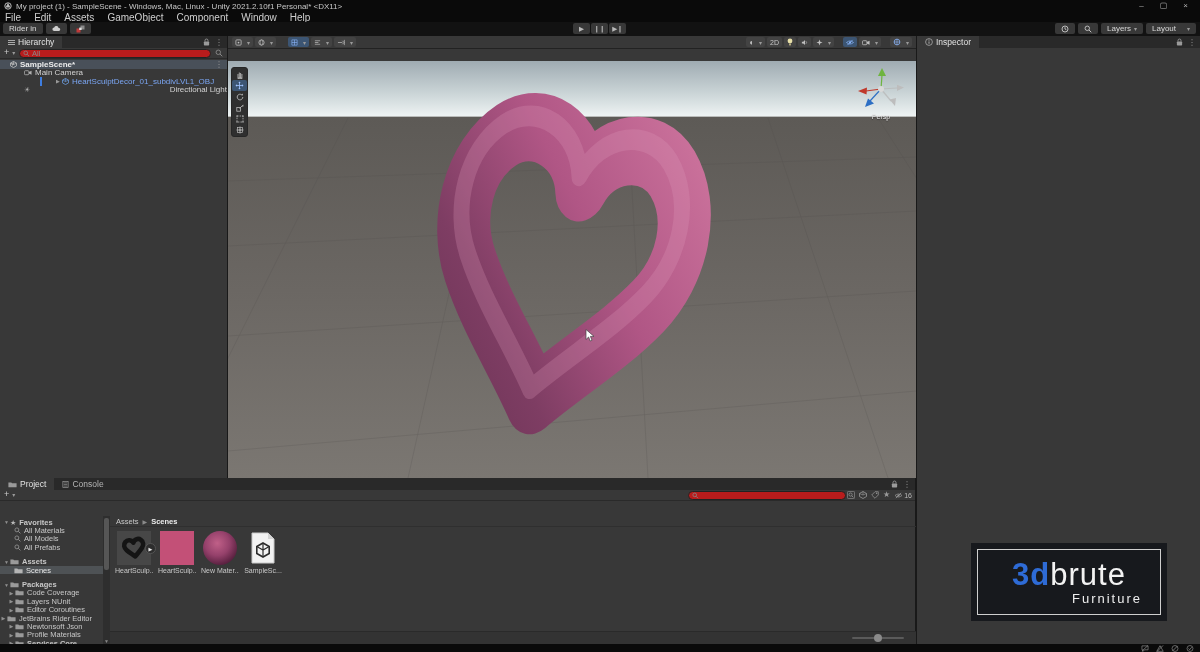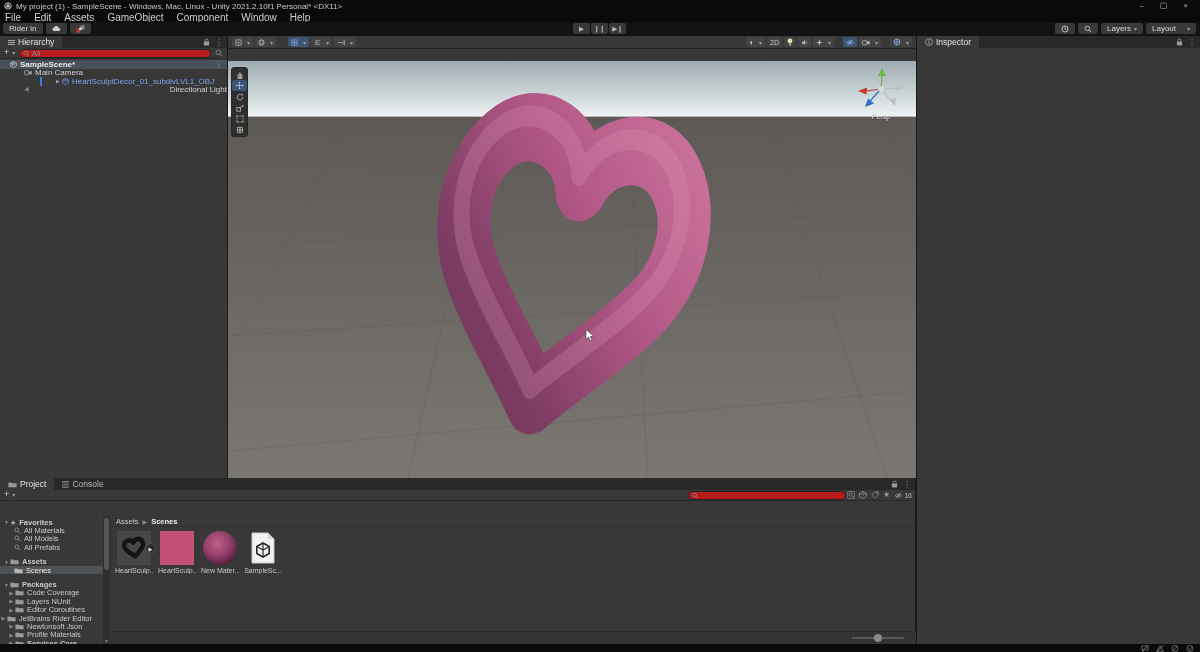--- a/index.html
+++ b/index.html
@@ -474,20 +474,28 @@
       <span>Inspector</span>
     </div>
     <div class="ticons">
       <svg width="7" height="8" viewBox="0 0 8 9">
           <rect x="1" y="4" width="6" height="4.5" rx="0.8" fill="#9a9a9a"></rect>
           <path d="M2.3 4 V2.8 a1.7 1.7 0 0 1 3.4 0 V4" fill="none" stroke="#9a9a9a" stroke-width="1"></path>
         </svg>
       <span class="kebab">⋮</span>
     </div>
   </div>
+  <div id="watermark">
+    <div class="frame">
+      <div class="brand">
+        <span class="b3d">3d</span><span class="bbrute">brute</span>
+      </div>
+      <div class="sub">Furniture</div>
+    </div>
+  </div>
 </div>
 
 <div id="project" class="panel">
   <div class="tabbar">
     <div class="tab active">
       <svg width="9" height="7" viewBox="0 0 11 8">
           <path d="M0.5 1.5 H4 L5 2.6 H10.5 V7.5 H0.5 Z" fill="#9a9a9a"></path>
         </svg>
       <span>Project</span>
     </div>

